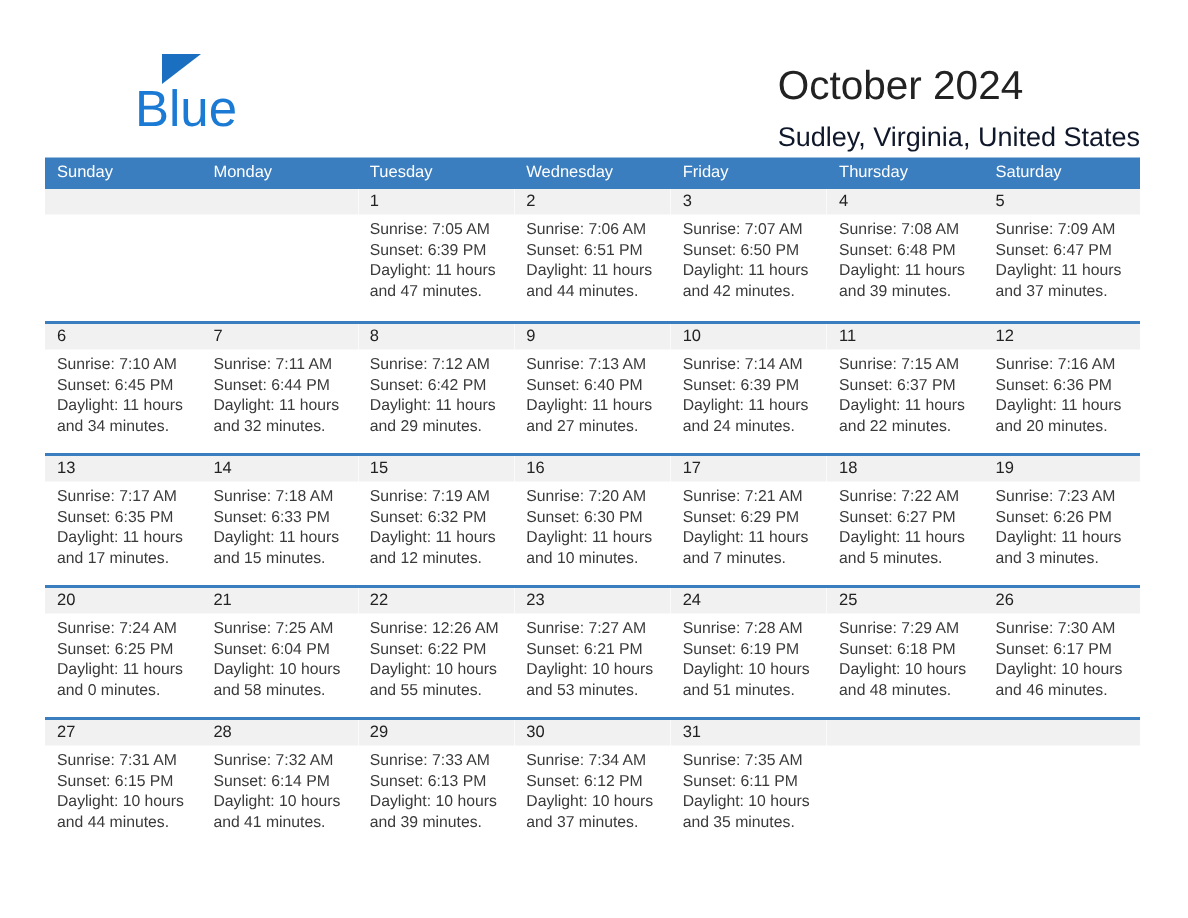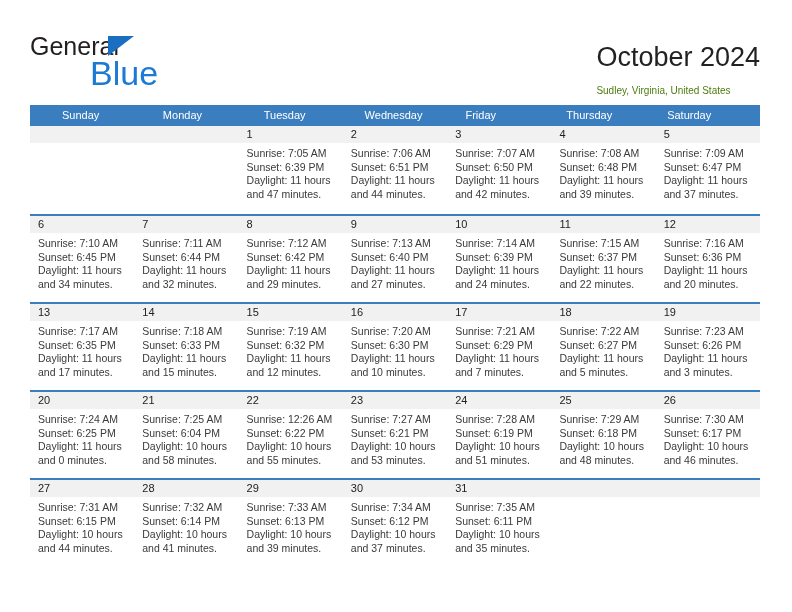--- a/index.html
+++ b/index.html
@@ -68,39 +68,38 @@
     top: 12px;
     text-align: left;
   }
   .cal-title {
     font-size: 27px;
     color: #222222;
     line-height: 34px;
     white-space: nowrap;
   }
   .cal-subtitle {
-    font-size: 10px;
-    color: #4d7c0f;
+    font-size: 18px;
+    color: #0f172a;
     line-height: 22px;
     margin-top: 6px;
     white-space: nowrap;
   }
 
   
   .calendar {
     position: absolute;
     left: 30px;
     top: 105px;
     width: 730px;
   }
   .weekdays {
     display: flex;
     background: #3b7ebf;
     height: 21px;
-    padding-left: 24px;
   }
   .weekday {
     flex: 1 1 0;
     color: #ffffff;
     font-size: 11px;
     line-height: 21px;
     padding-left: 8px;
     box-sizing: border-box;
     overflow: hidden;
     white-space: nowrap;
@@ -143,21 +142,20 @@
   }
 </style>
 </head>
 <body>
 
 <div class="page">
 
   <div class="top">
 
     <div class="brand">
-      <span class="brand-general">General</span>
       <span class="brand-tri"></span>
       <span class="brand-blue">Blue</span>
     </div>
 
     <div class="titles">
       <div class="cal-title">October 2024</div>
       <div class="cal-subtitle">Sudley, Virginia, United States</div>
     </div>
 
   </div>

